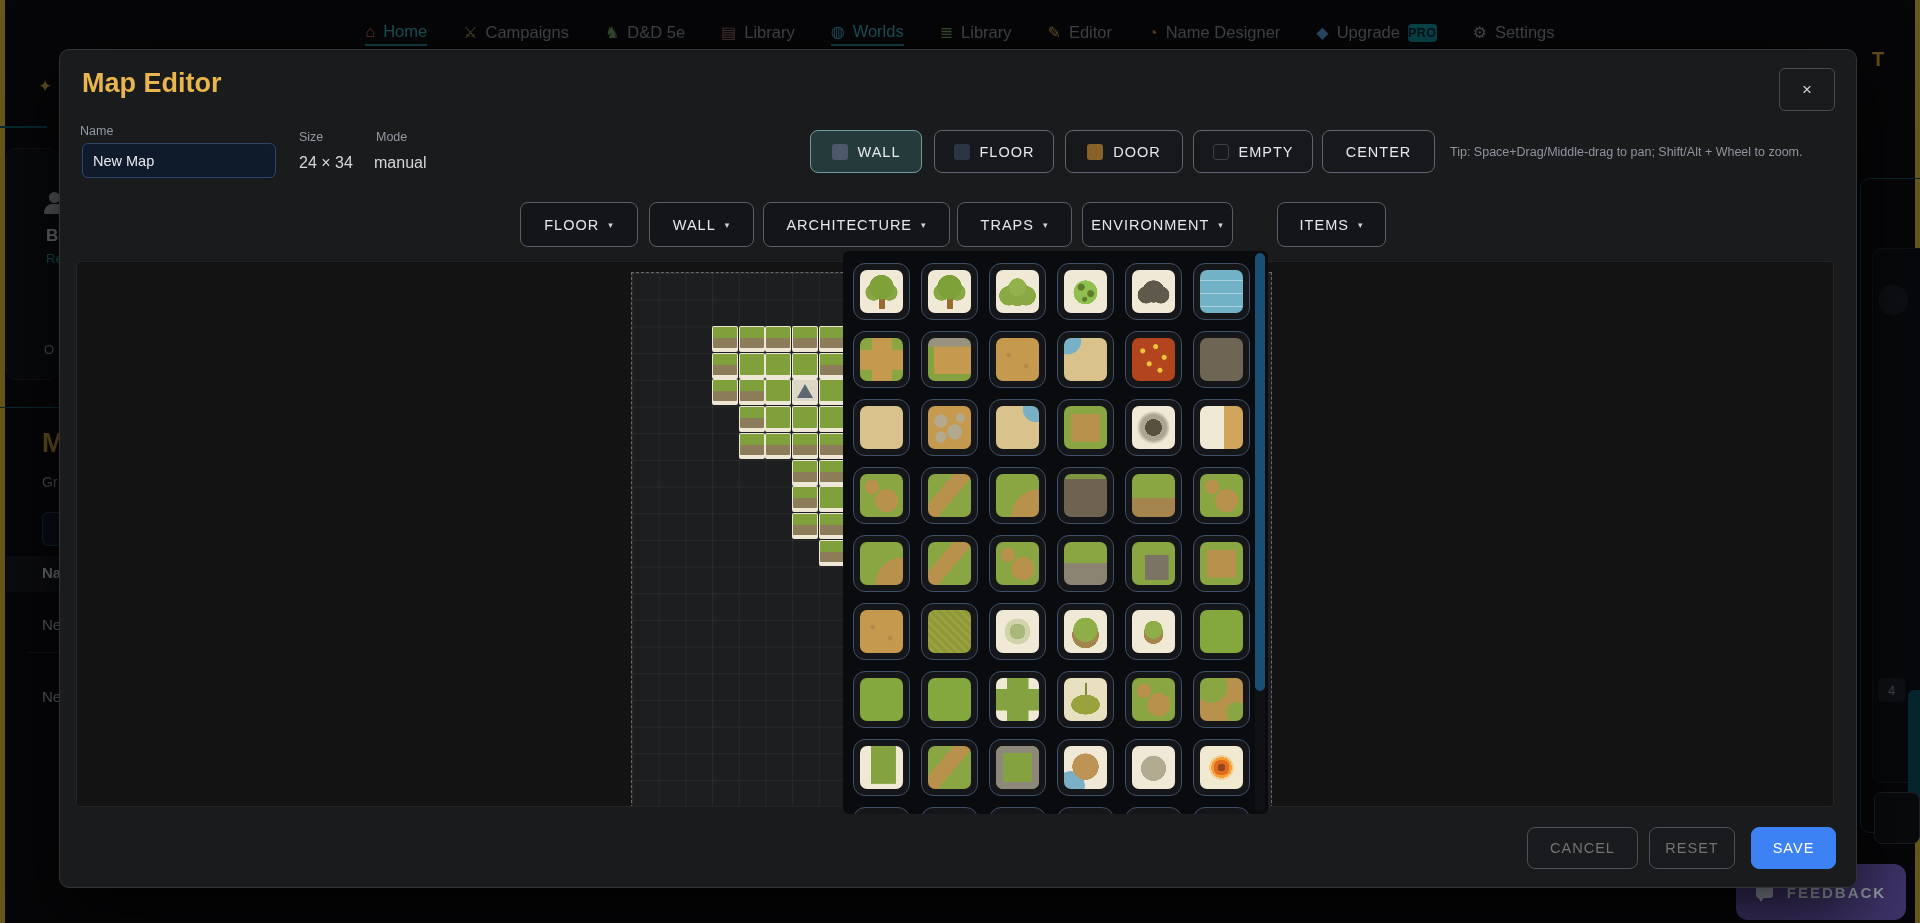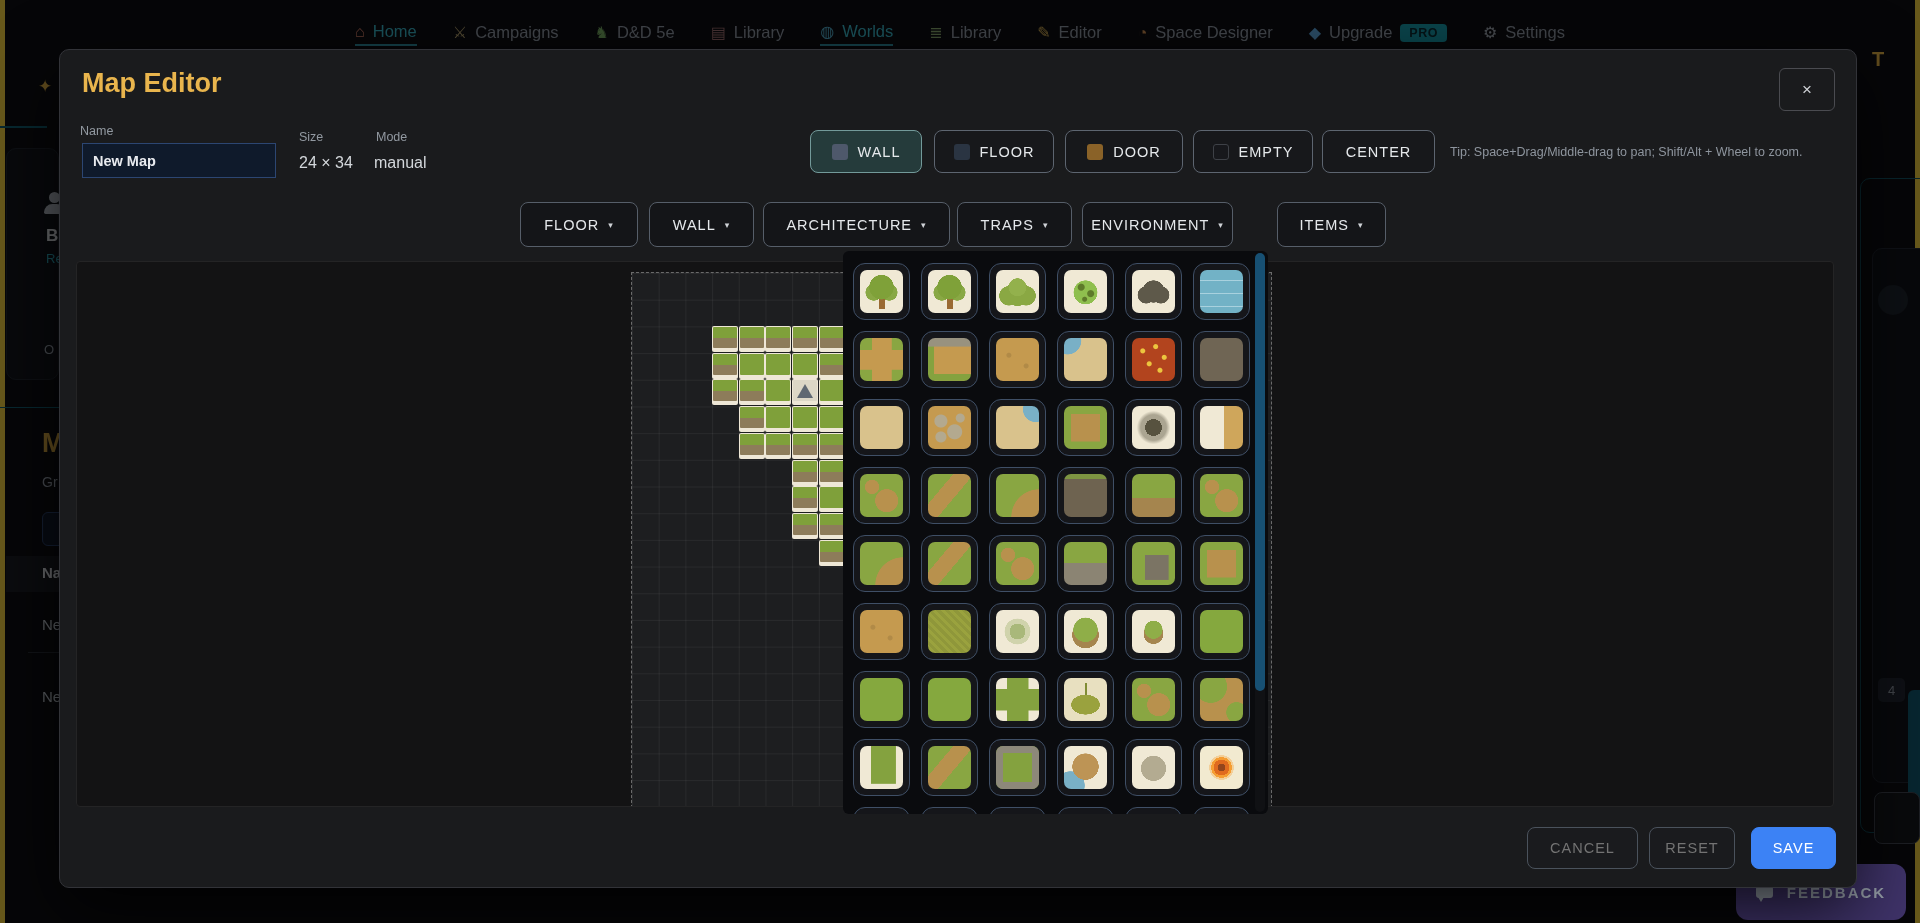--- a/index.html
+++ b/index.html
@@ -8,21 +8,21 @@
 
   
   .edge-strip{position:absolute;top:0;bottom:0;width:5px;background:#e3c235;z-index:1;}
   .edge-strip.left{left:0;} .edge-strip.right{right:0;}
 
   
   #topnav{position:absolute;top:22px;left:0;right:0;display:flex;justify-content:center;gap:36px;z-index:1;}
   .nav-item{display:flex;align-items:center;gap:8px;color:#8d949e;font-size:16.5px;cursor:pointer;padding-bottom:3px;}
   .nav-item.active{color:#35b0c0;border-bottom:2px solid #2a8b99;}
   .nav-ic{font-size:16px;}
-  .pro-badge{background:#12929f;color:#07262b;font-size:12.5px;font-weight:bold;padding:2px 9px;border-radius:4px;letter-spacing:.5px;}
+  .pro-badge{background:#12929f;color:#07262b;font-size:12.5px;font-weight:bold;padding:2px 0;border-radius:4px;letter-spacing:.5px;}
 
   
   .frag{position:absolute;z-index:1;}
   .sparkle{color:#d9a93c;font-size:17px;}
   .teal-line{background:#0d5766;height:2px;}
   .panel-left{background:#0e1116;border:1px solid #1b2027;border-radius:10px;}
   .person-icon{width:22px;height:22px;}
   .person-icon::before{content:"";position:absolute;left:5px;top:0;width:11px;height:11px;border-radius:50%;background:#b9bfc7;}
   .person-icon::after{content:"";position:absolute;left:0;top:12px;width:21px;height:10px;border-radius:10px 10px 2px 2px;background:#b9bfc7;}
   .f-b{color:#e8ebee;font-size:17px;font-weight:bold;}
@@ -52,21 +52,21 @@
 
   .backdrop{position:absolute;inset:0;background:rgba(3,4,6,.55);z-index:2;}
 
   
   .modal{position:absolute;left:59px;top:49px;width:1798px;height:839px;background:#1a1b1d;border:1px solid #323338;border-radius:10px;box-shadow:0 24px 70px rgba(0,0,0,.75);z-index:4;}
   .modal-title{position:absolute;left:22px;top:18px;font-size:27px;font-weight:bold;color:#e9b54d;}
   .close-btn{position:absolute;left:1719px;top:18px;width:56px;height:43px;background:transparent;border:1px solid #4a4b50;border-radius:6px;color:#cfd2d6;font-size:17px;cursor:pointer;}
 
   .field-label{position:absolute;font-size:12.5px;color:#9299a1;}
   .field-value{position:absolute;font-size:16px;color:#d3d7db;}
-  .name-input{position:absolute;left:22px;top:93px;width:194px;height:35px;background:#0f1a2b;border:1px solid #2c4672;border-radius:0;color:#e8eaee;font-size:14.5px;padding:6px 10px;font-weight:bold;}
+  .name-input{position:absolute;left:22px;top:93px;width:194px;height:35px;background:#0f1a2b;border:1px solid #2c4672;border-radius:6px;color:#e8eaee;font-size:14.5px;padding:6px 10px;}
 
   .type-btn{position:absolute;top:80px;height:43px;background:#17181b;border:1px solid #5d6570;border-radius:8px;color:#e5e8eb;font-size:14.5px;letter-spacing:1px;display:flex;align-items:center;justify-content:center;gap:10px;cursor:pointer;}
   .type-btn.selected{background:#253b3b;border-color:#739a9a;}
   .swatch{width:16px;height:16px;border-radius:3px;display:inline-block;}
 
   .cat-btn{position:absolute;top:152px;height:45px;background:#141518;border:1px solid #565e69;border-radius:8px;color:#e5e8eb;font-size:14.5px;letter-spacing:1px;display:flex;align-items:center;justify-content:center;gap:9px;cursor:pointer;}
   .caret{font-size:9px;color:#cfd2d6;}
 
   .tip{position:absolute;left:1390px;top:95px;width:400px;font-size:12.5px;color:#8e959e;white-space:nowrap;}
 
@@ -164,21 +164,21 @@
       <div class="nav-item">
         <span class="nav-ic" style="color: rgb(133, 164, 105);">≣</span>
         <span>Library</span>
       </div>
       <div class="nav-item">
         <span class="nav-ic" style="color: rgb(212, 172, 78);">✎</span>
         <span>Editor</span>
       </div>
       <div class="nav-item">
         <span class="nav-ic" style="color: rgb(201, 137, 77);">◔</span>
-        <span>Space Designer</span>
+        <span>Name Designer</span>
       </div>
       <div class="nav-item">
         <span class="nav-ic" style="color: rgb(90, 162, 216);">◆</span>
         <span>Upgrade</span>
         <span class="pro-badge">PRO</span>
       </div>
       <div class="nav-item">
         <span class="nav-ic" style="color: rgb(154, 161, 169);">⚙</span>
         <span>Settings</span>
       </div>

